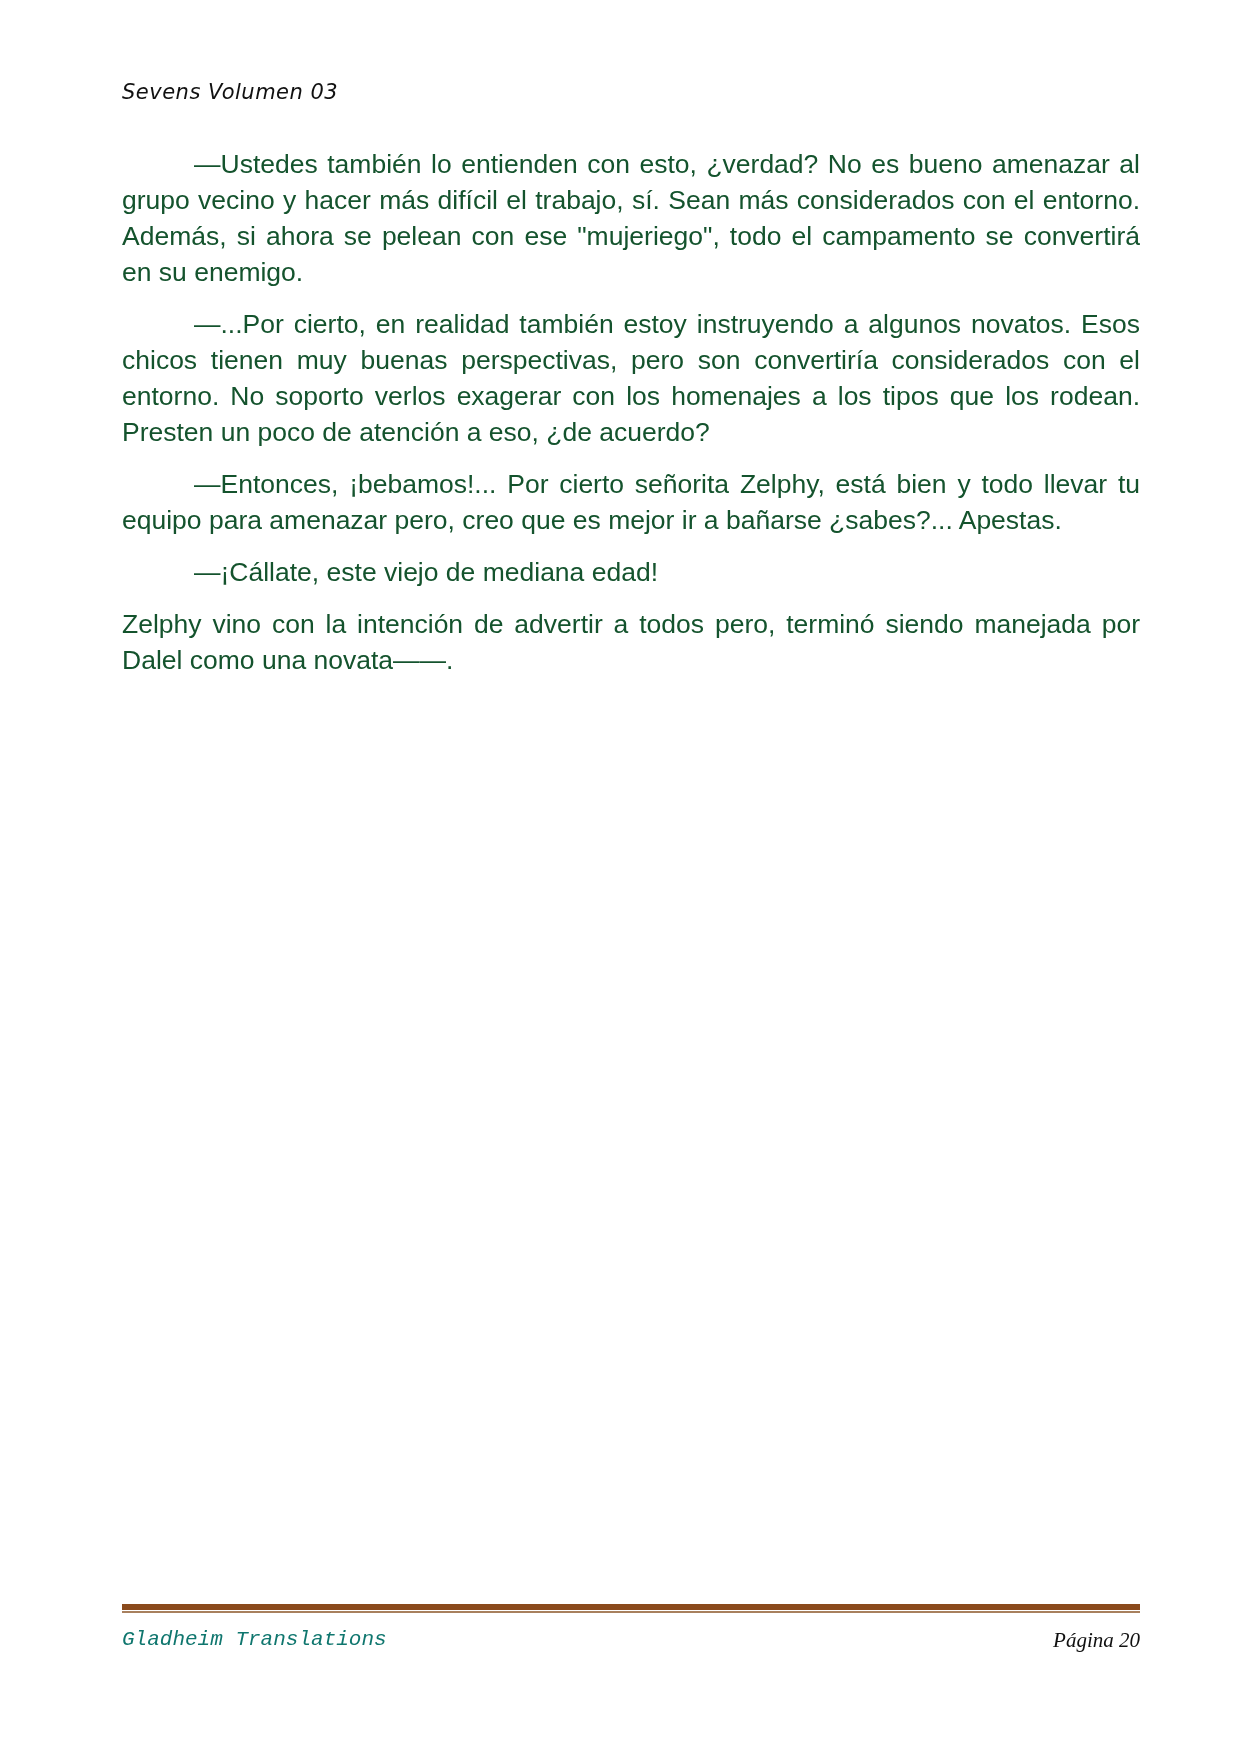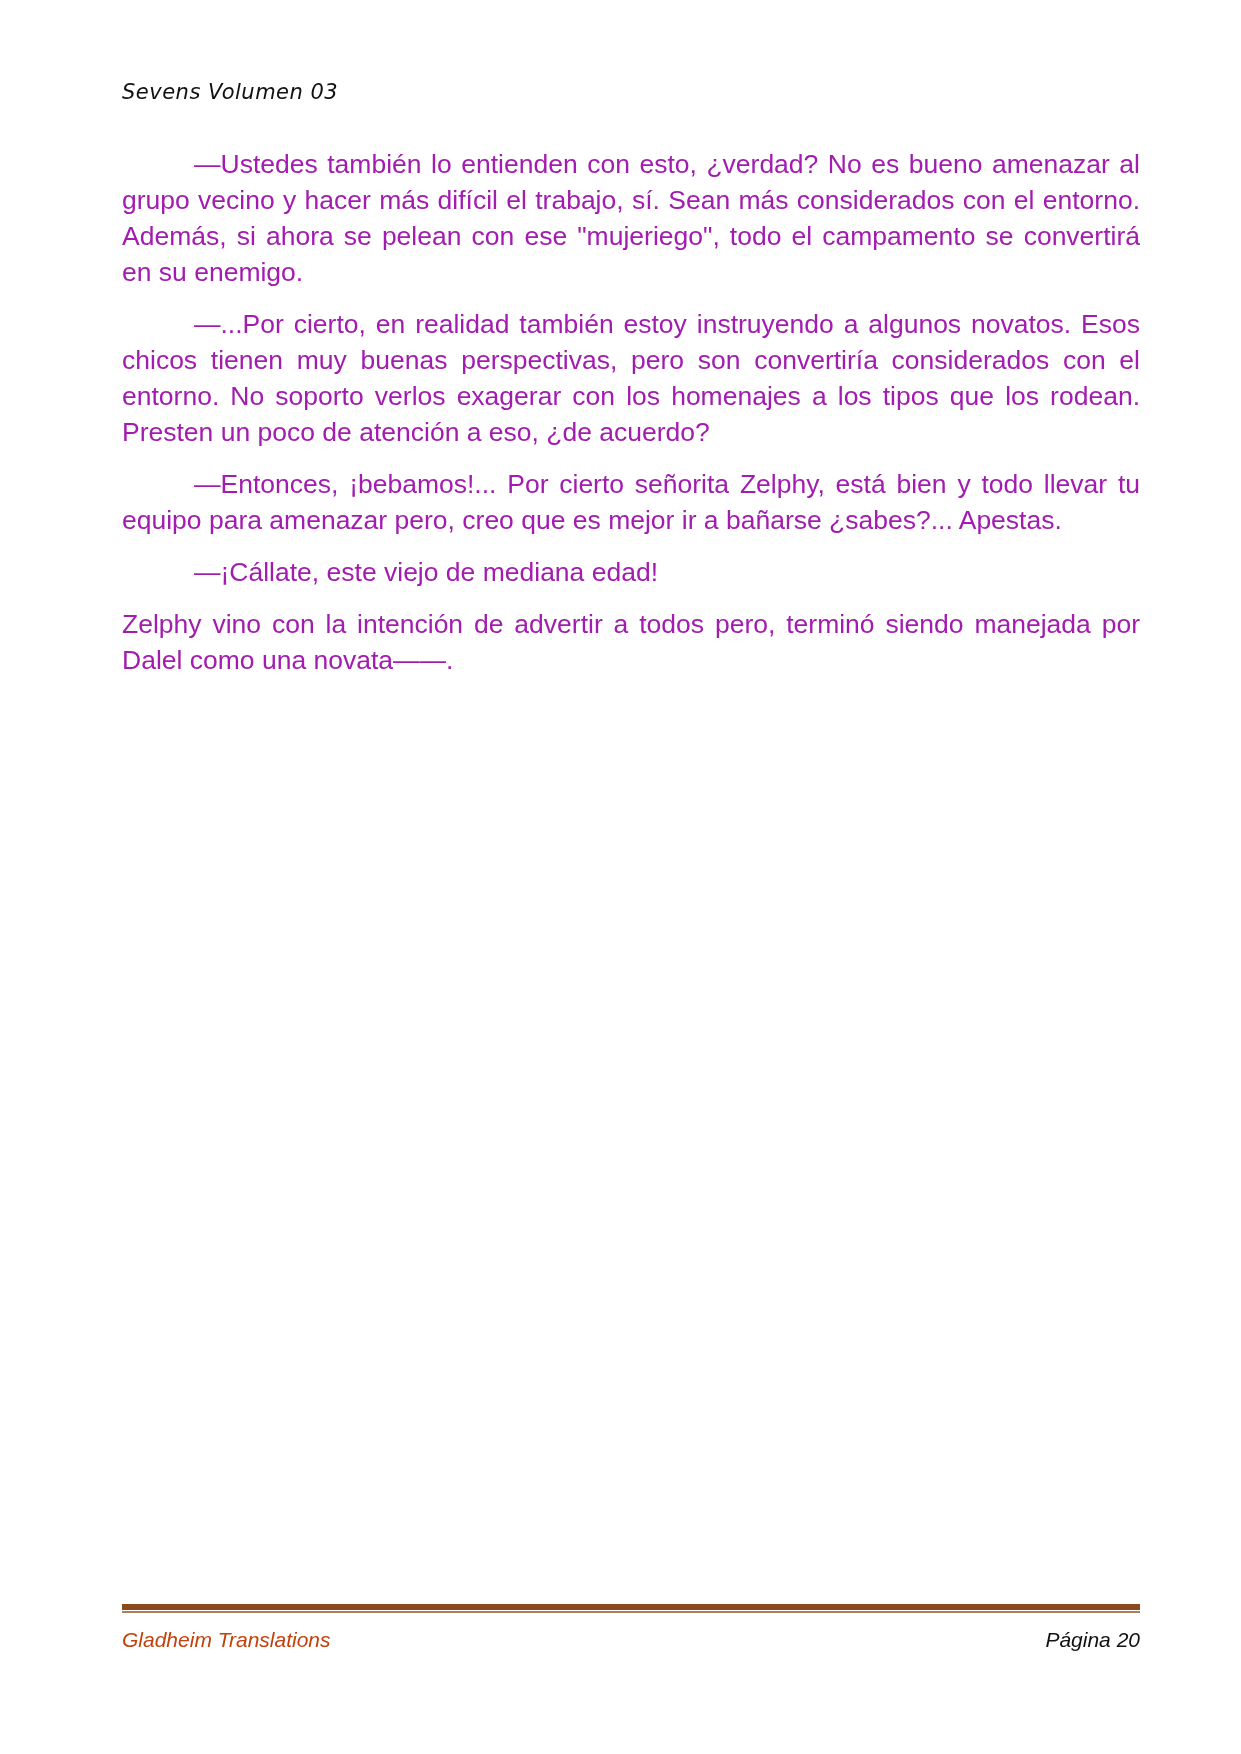--- a/index.html
+++ b/index.html
@@ -6,38 +6,38 @@
     body { width: 1241px; height: 1754px; position: relative; overflow: hidden; }
     .page { position: absolute; left: 8px; top: 0; width: 1241px; height: 1754px; background: #fff; }
     .running-header {
       position: absolute; left: 114px; top: 80px;
       font-family: "DejaVu Sans", sans-serif; font-style: italic;
       font-size: 21px; color: #111; letter-spacing: 0.5px;
     }
     .body-text {
       position: absolute; left: 114px; top: 146px; width: 1018px;
       font-family: "Liberation Sans", sans-serif; font-size: 26.5px;
-      line-height: 36px; color: #a21caf;
+      line-height: 36px; color: #14532d;
     }
     .body-text p { margin: 0 0 16px 0; text-align: justify; text-align-last: left; }
     .body-text p.dialogue { text-indent: 72px; }
     .footer-rule {
       position: absolute; left: 114px; top: 1604px; width: 1018px; height: 10px;
     }
     .footer-rule .thick { height: 6px; background: #8a4a1c; }
     .footer-rule .gap { height: 1px; background: #ffffff; }
     .footer-rule .thin { height: 2px; background: #a8805e; }
     .footer-left {
       position: absolute; left: 114px; top: 1628px;
-      font-family: Liberation Sans, sans-serif; font-style: italic;
-      font-size: 21px; color: #c2410c;
+      font-family: Liberation Mono, monospace; font-style: italic;
+      font-size: 21px; color: #0f766e;
     }
     .footer-right {
       position: absolute; right: 109px; top: 1628px;
-      font-family: Liberation Sans, sans-serif; font-style: italic;
+      font-family: Liberation Serif, serif; font-style: italic;
       font-size: 21px; color: #111;
     }
   </style>
 </head>
 <body>
 
 <div class="page">
   <div class="running-header">Sevens Volumen 03</div>
 
   <div class="body-text">

